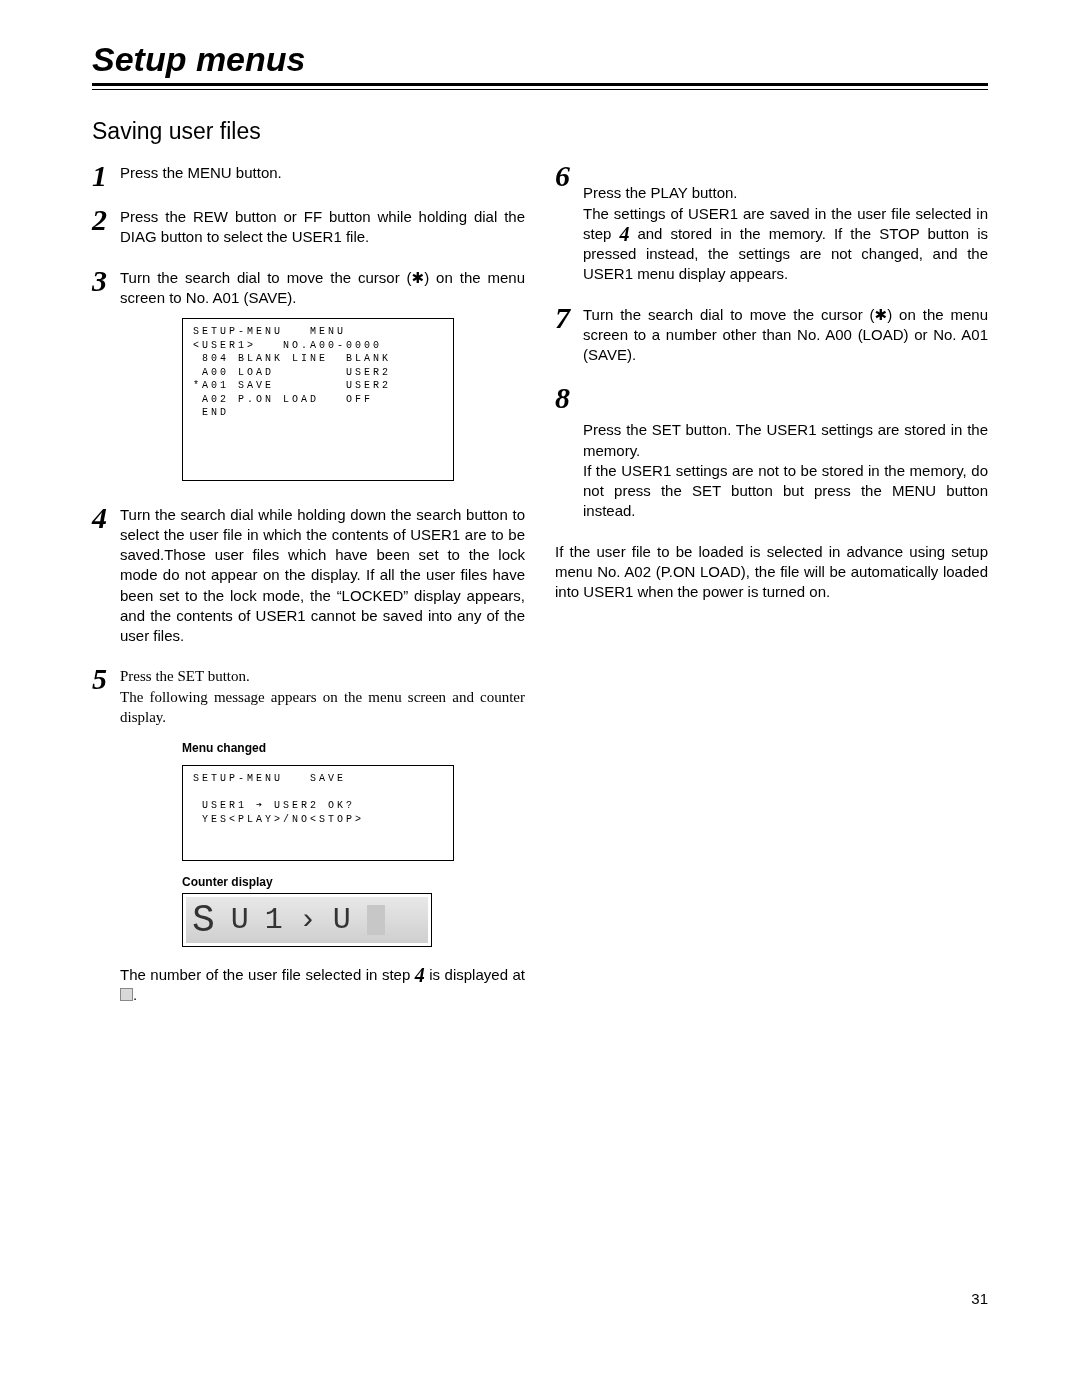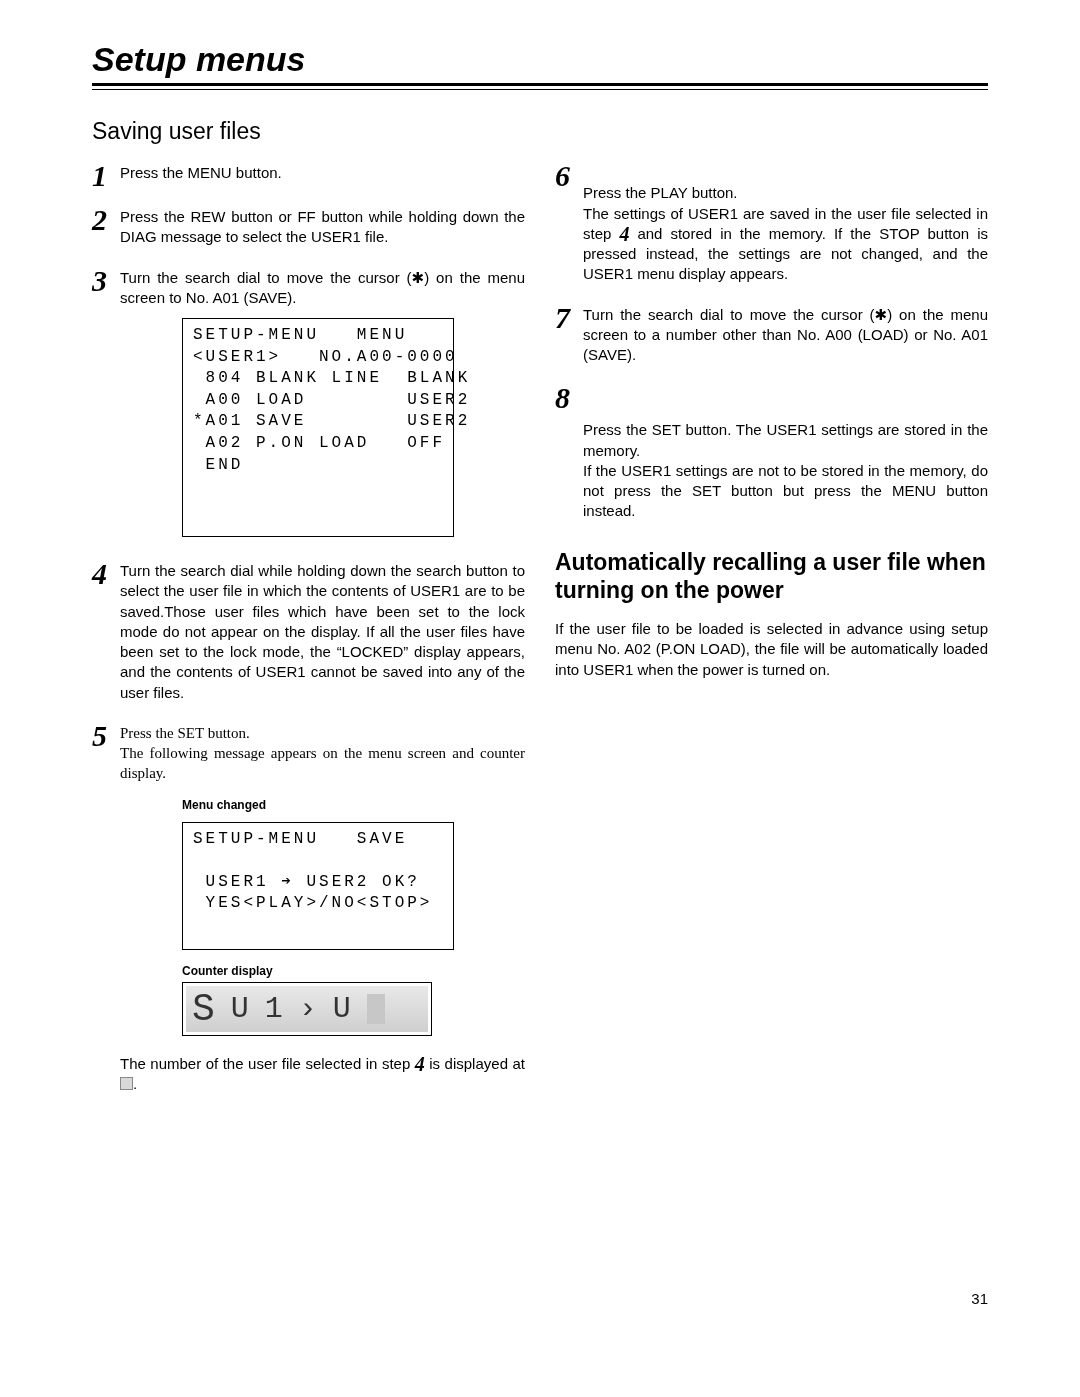--- a/index.html
+++ b/index.html
@@ -61,21 +61,21 @@
   .step-body {
     flex: 1;
     text-align: justify;
   }
   .menu-box {
     border: 1px solid #000;
     width: 250px;
     margin: 10px 0 0 90px;
     padding: 6px 10px 60px 10px;
     font-family: "Courier New", monospace;
-    font-size: 16px;
+    font-size: 10px;
     letter-spacing: 3px;
     line-height: 1.35;
     white-space: pre;
   }
   .menu-box.short { padding-bottom: 34px; }
   .caption {
     font-weight: bold;
     font-size: 12px;
     margin: 14px 0 4px 90px;
   }
@@ -159,21 +159,21 @@
 
     <div class="col">
 
       <div class="step">
         <div class="step-num">1</div>
         <div class="step-body">Press the MENU button.</div>
       </div>
 
       <div class="step">
         <div class="step-num">2</div>
-        <div class="step-body">Press the REW button or FF button while holding down the DIAG message to select the USER1 file.</div>
+        <div class="step-body">Press the REW button or FF button while holding dial the DIAG button to select the USER1 file.</div>
       </div>
 
       <div class="step" style="margin-bottom:6px;">
         <div class="step-num">3</div>
         <div class="step-body">
           <span>Turn the search dial to move the cursor (</span><span class="marker">✱</span><span>) on the menu screen to No. A01 (SAVE).</span>
         </div>
       </div>
 
       <div class="menu-box">SETUP-MENU   MENU
@@ -240,21 +240,20 @@
           <span>Turn the search dial to move the cursor (</span><span class="marker">✱</span><span>) on the menu screen to a number other than No. A00 (LOAD) or No. A01 (SAVE).</span>
         </div>
       </div>
 
       <div class="step">
         <div class="step-num">8</div>
         <div class="step-body" style="white-space:pre-line;margin-top:35px;">Press the SET button. The USER1 settings are stored in the memory.
 If the USER1 settings are not to be stored in the memory, do not press the SET button but press the MENU button instead.</div>
       </div>
 
-      <h2 class="sec-title2">Automatically recalling a user file when turning on the power</h2>
 
       <div class="para">If the user file to be loaded is selected in advance using setup menu No. A02 (P.ON LOAD), the file will be automatically loaded into USER1 when the power is turned on.</div>
 
     </div>
   </div>
 
   <div class="page-num">31</div>
 </div>
 
 </body></html>

